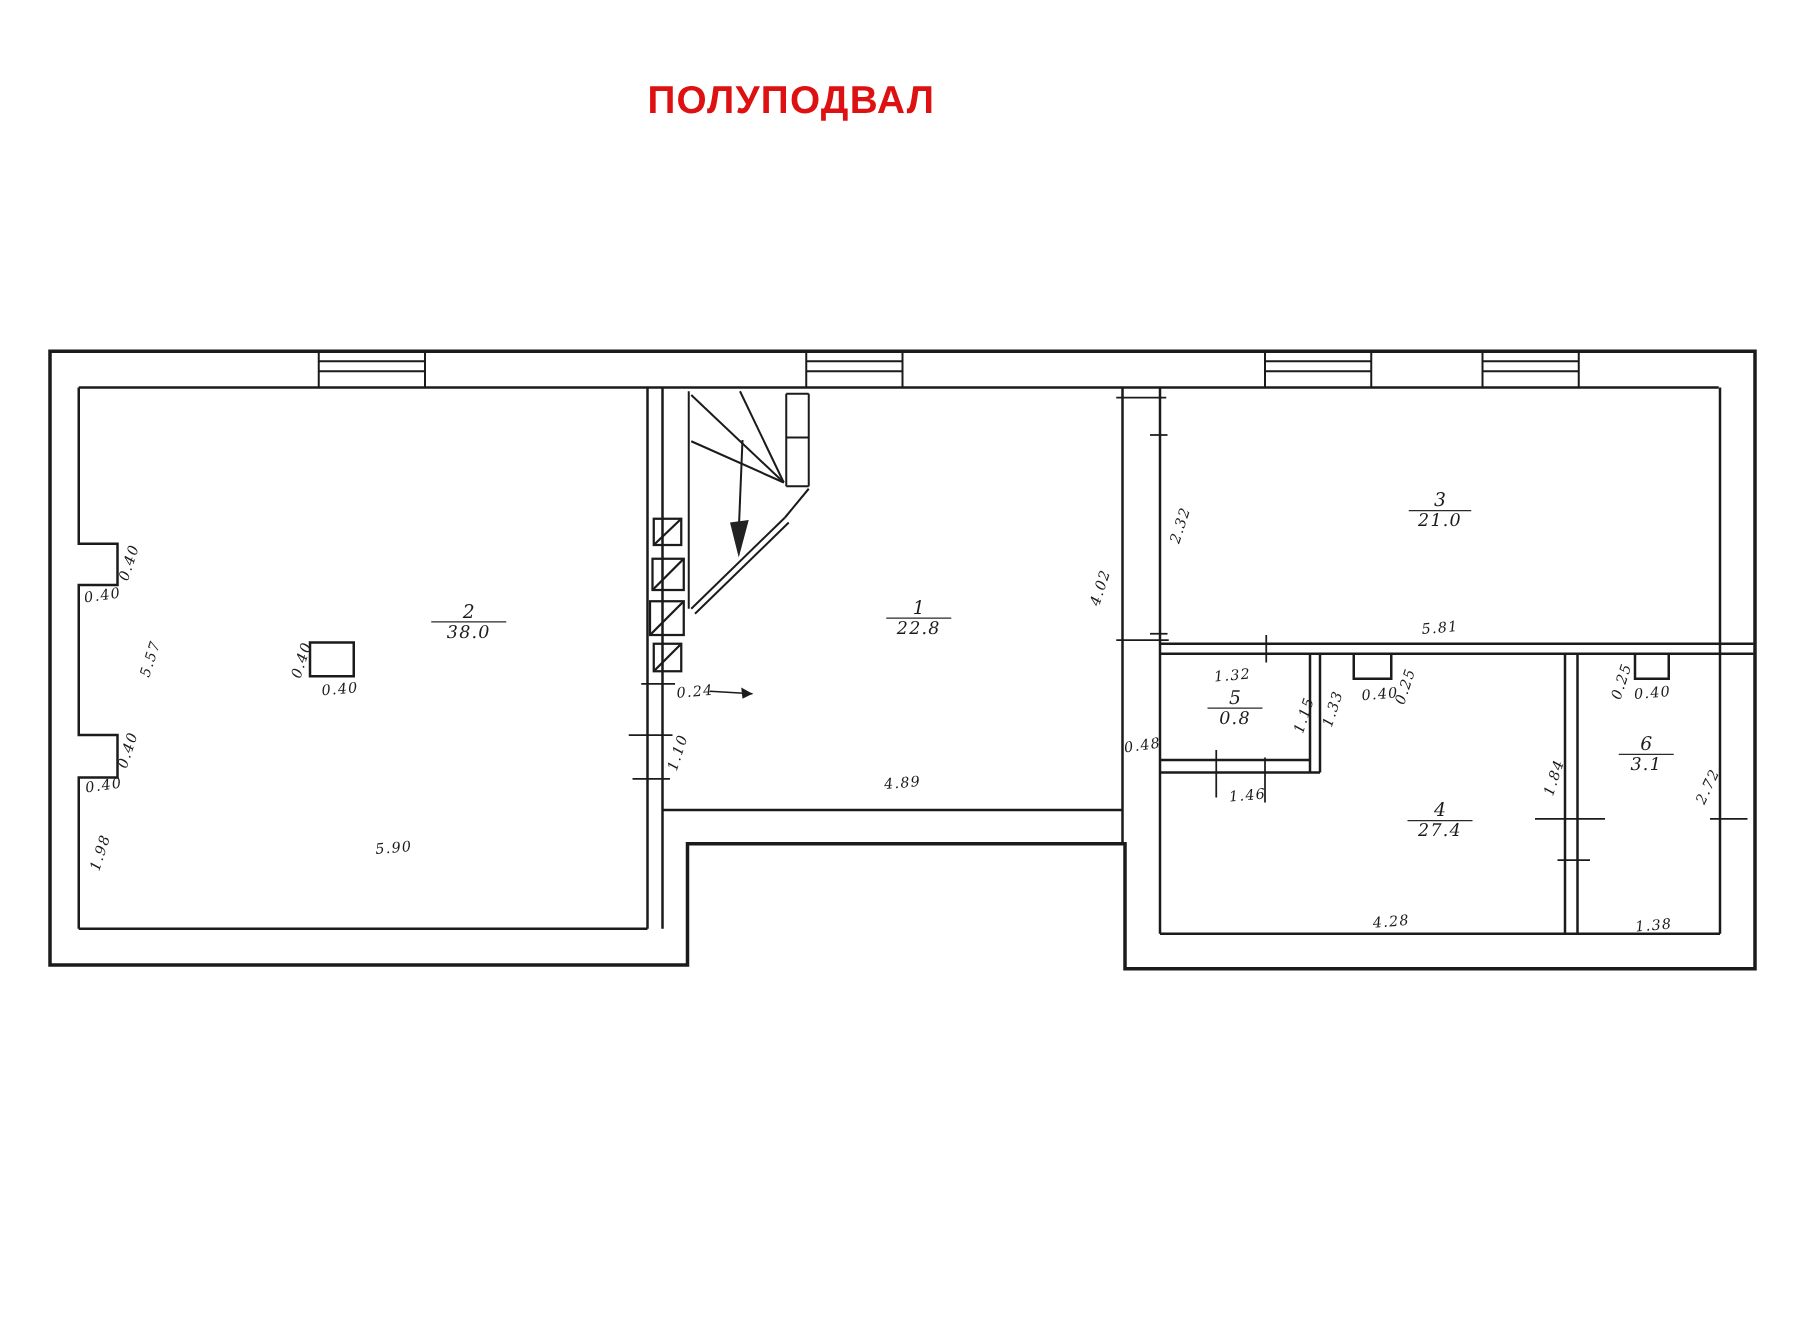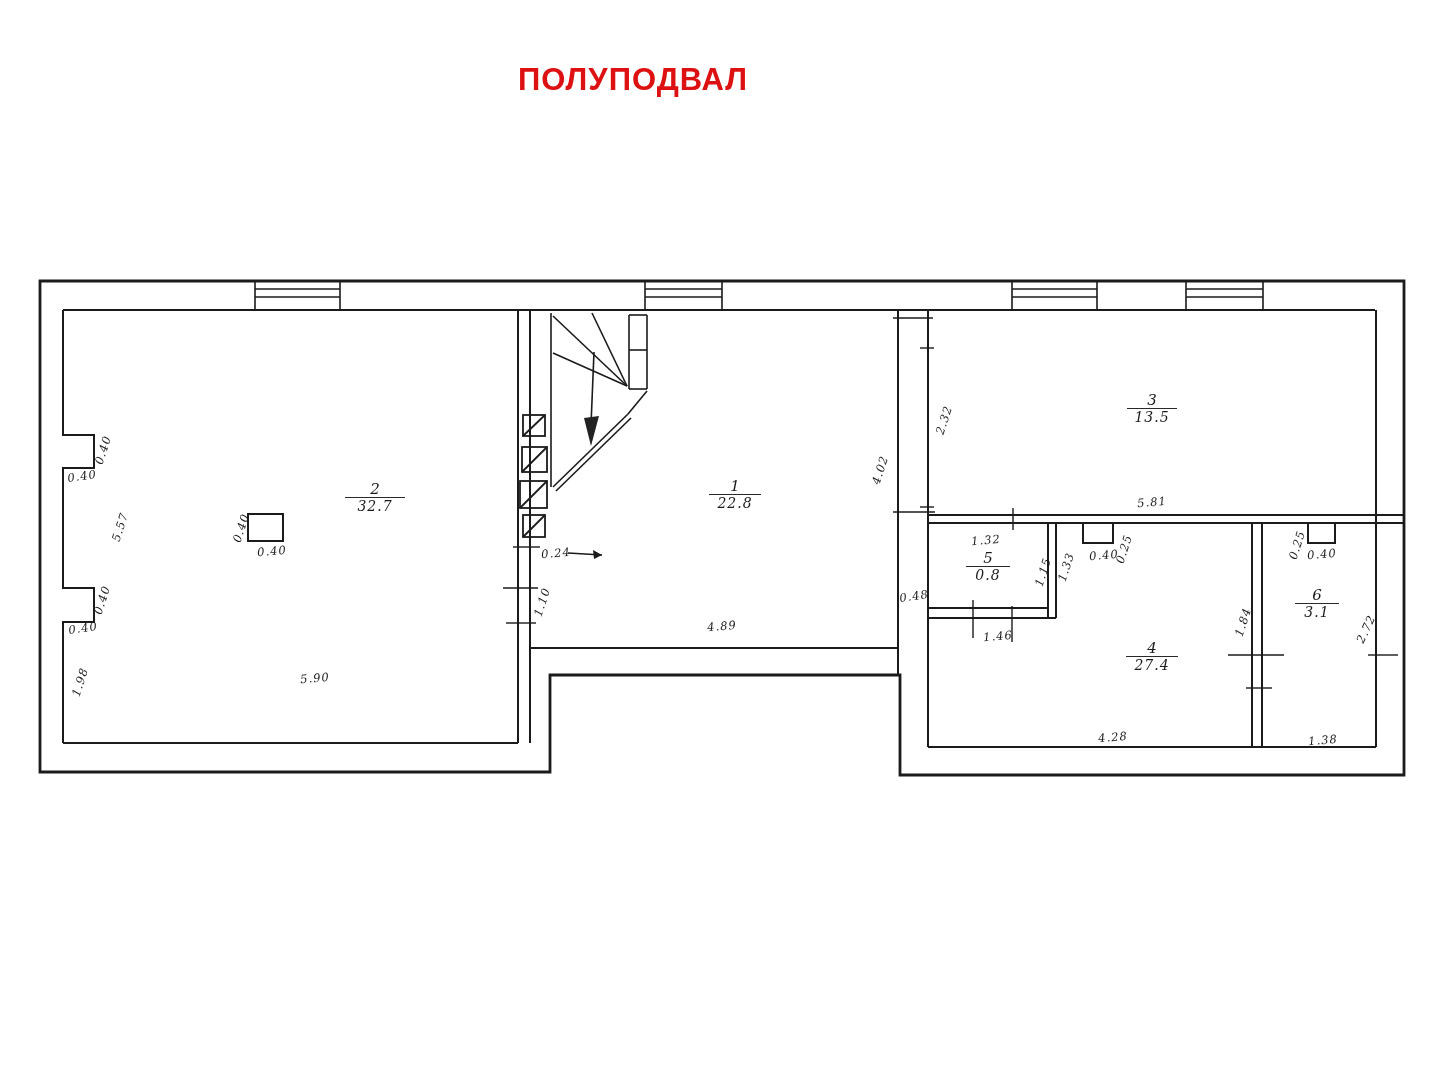--- a/index.html
+++ b/index.html
@@ -137,26 +137,26 @@
 
   <div id="labels">
       <div class="room-label" style="left: 735px; top: 495px; transform: translate(-50%, -50%);">
         <span class="num">1</span>
         <span class="bar" style="width: 52px;"></span>
         <span class="area">22.8</span>
       </div>
       <div class="room-label" style="left: 375px; top: 498px; transform: translate(-50%, -50%);">
         <span class="num">2</span>
         <span class="bar" style="width: 60px;"></span>
-        <span class="area">32.7</span>
+        <span class="area">38.0</span>
       </div>
       <div class="room-label" style="left: 1152px; top: 409px; transform: translate(-50%, -50%);">
         <span class="num">3</span>
         <span class="bar" style="width: 50px;"></span>
-        <span class="area">13.5</span>
+        <span class="area">21.0</span>
       </div>
       <div class="room-label" style="left: 1152px; top: 657px; transform: translate(-50%, -50%);">
         <span class="num">4</span>
         <span class="bar" style="width: 52px;"></span>
         <span class="area">27.4</span>
       </div>
       <div class="room-label" style="left: 988px; top: 567px; transform: translate(-50%, -50%);">
         <span class="num">5</span>
         <span class="bar" style="width: 44px;"></span>
         <span class="area">0.8</span>

